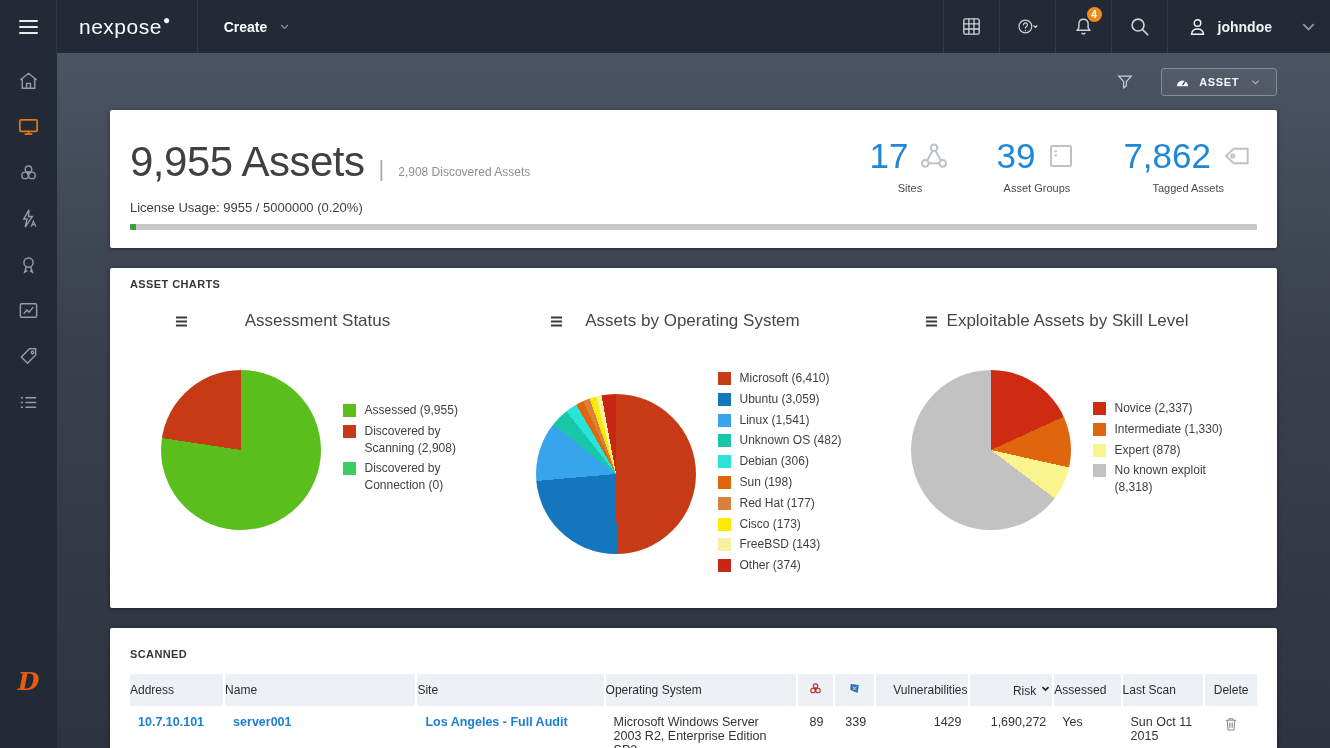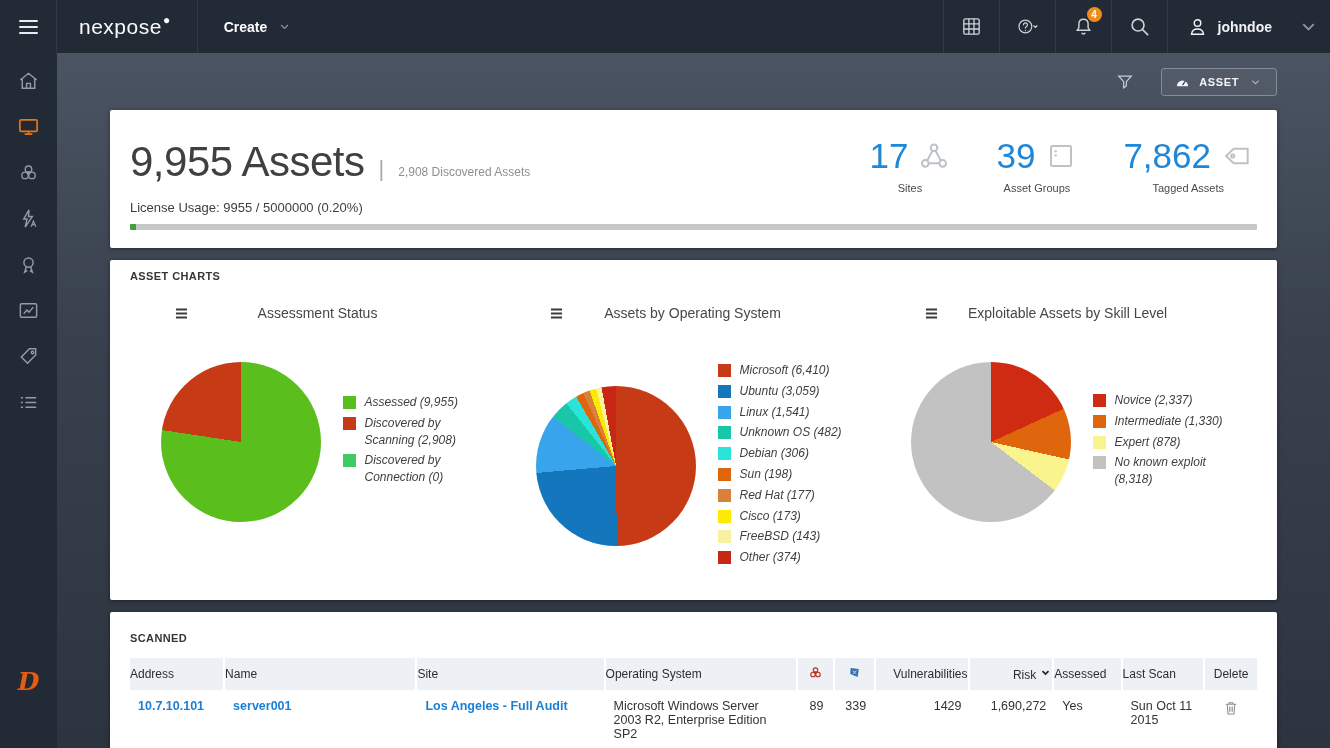--- a/index.html
+++ b/index.html
@@ -41,21 +41,21 @@
   
   .filter-row { height:57px; display:flex; align-items:center; justify-content:flex-end; gap:26px; }
   .funnel { color:#c9ced5; cursor:pointer; } .funnel svg { width:20px; height:20px; display:block; }
   .items-btn { display:flex; align-items:center; gap:8px; border:1px solid #828b98; border-radius:3px;
                background:rgba(255,255,255,.05); color:#f2f4f6; padding:6px 12px; font-size:11px; font-weight:bold;
                letter-spacing:.6px; cursor:pointer; }
   .items-btn .icon svg { width:17px; height:14px; display:block; }
   .items-btn .caret-sm { color:#aab2bc; }
 
   
-  .card { background:#fff; border-radius:2px; box-shadow:0 1px 4px rgba(0,0,0,.4); margin-bottom:12px; }
+  .card { background:#fff; border-radius:2px; box-shadow:0 1px 4px rgba(0,0,0,.4); margin-bottom:20px; }
   .card-summary { padding:20px 20px 18px; }
   .summary-top { display:flex; justify-content:space-between; }
   .headline { display:flex; align-items:baseline; gap:14px; margin-top:8px; }
   .big-count { font-size:42px; color:#404040; letter-spacing:-.5px; }
   .pipe { color:#aaa; font-size:22px; font-weight:300; }
   .discovered { font-size:12px; color:#8f8f8f; }
   .license-label { font-size:13px; color:#3f3f3f; margin-top:14px; }
   .license-bar { margin-top:9px; height:6px; background:#c5c7c9; border-radius:1px; position:relative; overflow:hidden; }
   .license-fill { position:absolute; left:0; top:0; bottom:0; background:#43a047; }
 
@@ -67,24 +67,24 @@
   .stat-label { font-size:11px; color:#4a4a4a; margin-top:6px; }
 
   
   .card-charts { padding:10px 20px 30px; }
   .section-label { font-size:11px; font-weight:bold; color:#363636; letter-spacing:.4px; }
   .charts-row { display:flex; margin-top:16px; }
   .chart-panel { width:375px; }
   .chart-head { display:flex; align-items:center; position:relative; height:30px; }
   .menu-icon { position:absolute; left:42px; color:#3b3b3b; cursor:pointer; }
   .menu-icon svg { width:19px; height:19px; display:block; }
-  .chart-title { flex:1; text-align:center; font-size:14px; color:#474747; }
+  .chart-title { flex:1; text-align:center; font-size:17px; color:#474747; }
   .chart-body { display:flex; align-items:center; margin-top:34px; justify-content:center; gap:22px; }
   .pie { width:160px; height:160px; border-radius:50%; flex:none; }
-  .legend { width:132px; flex:none;font-style:italic; }
+  .legend { width:132px; flex:none; }
   .lg-item { display:flex; align-items:flex-start; margin-bottom:4px; }
   .lg-swatch { width:13px; height:13px; flex:none; margin-right:9px; margin-top:2px; }
   .lg-text { font-size:12px; color:#3f3f3f; line-height:1.4; }
 
   
   .card-scan { padding:20px 20px 0; }
   .scan-table { width:100%; border-collapse:separate; border-spacing:0; table-layout:fixed; margin-top:14px; }
   .scan-table th { background:#edf0f5; font-size:12px; font-weight:400; color:#2d2d2d; text-align:left;
                    padding:6px 0; border-right:2px solid #fff; height:26px; white-space:nowrap; overflow:hidden; }
   .scan-table th:last-child { border-right:none; }

